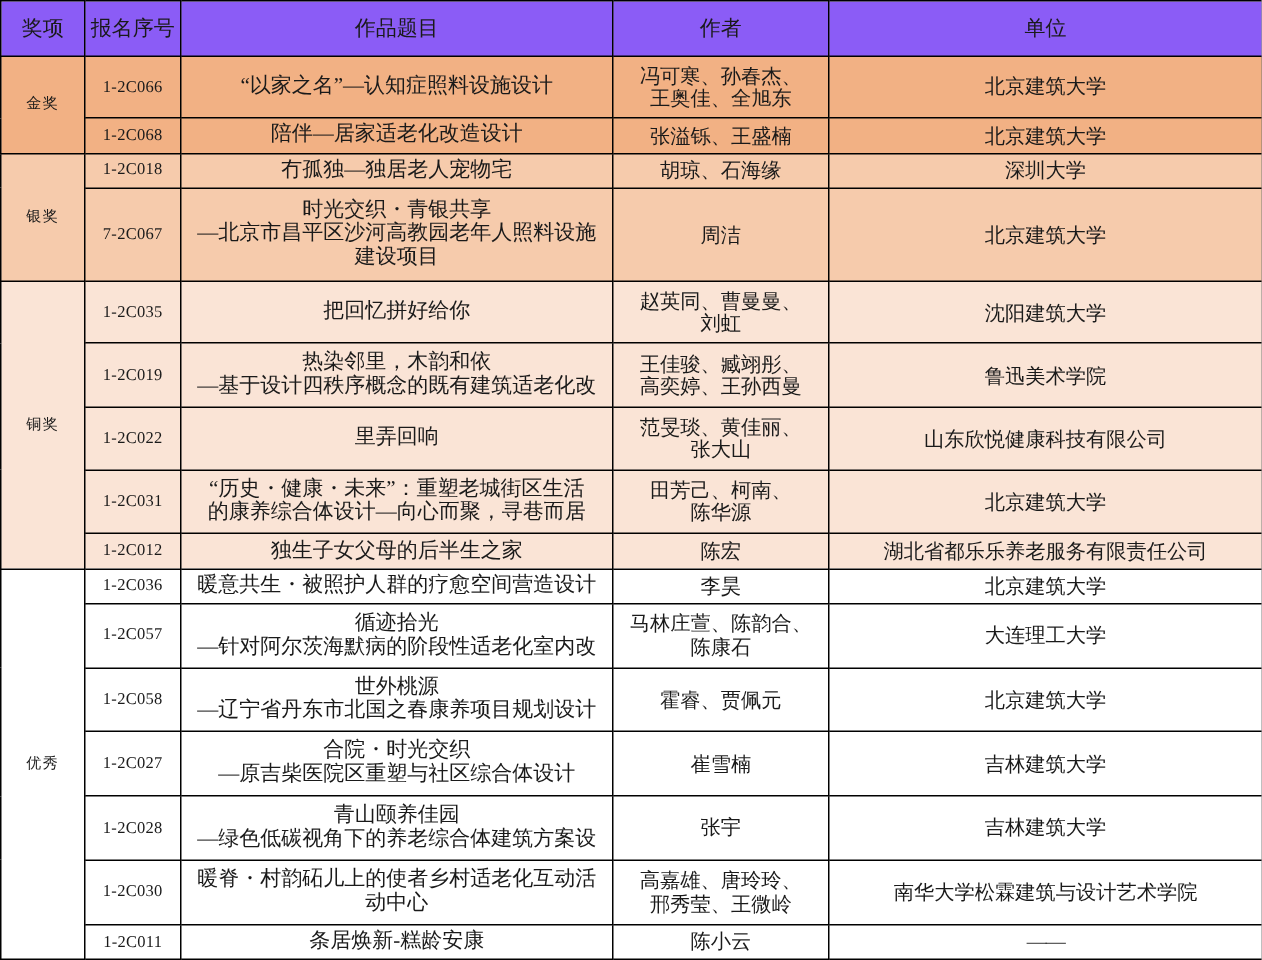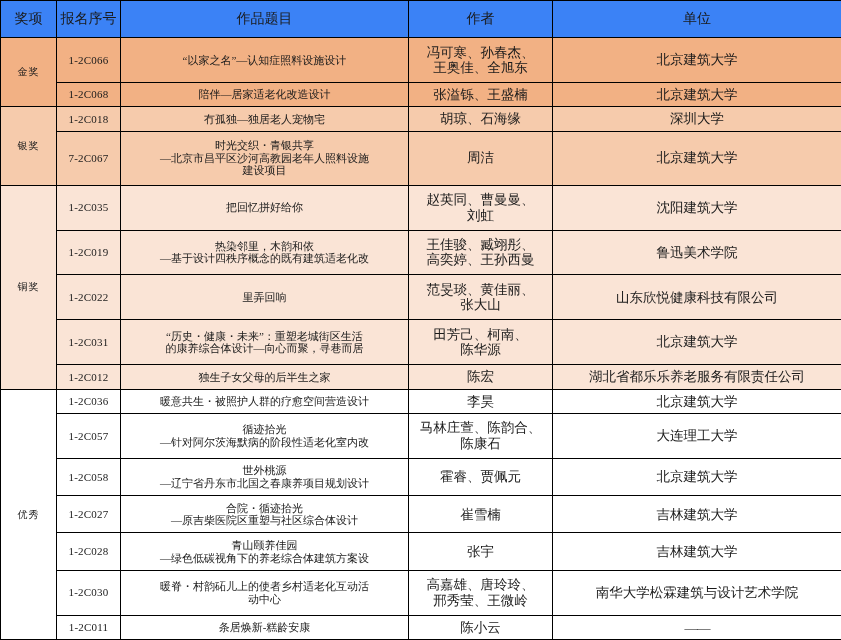--- a/index.html
+++ b/index.html
@@ -32,30 +32,30 @@
   col.c-award   { width: 56px; }
   col.c-code    { width: 64px; }
   col.c-title   { width: 288px; }
   col.c-author  { width: 144px; }
   col.c-unit    { width: 289px; }
 
   thead th {
     font-family: "Liberation Sans", "DejaVu Sans", sans-serif;
     font-weight: bold;
     font-size: 14px;
-    background: #3b82f6;
+    background: #8b5cf6;
     height: 34px;
   }
   td.code {
     font-family: "Liberation Serif", "DejaVu Serif", serif;
     font-size: 11px;
     letter-spacing: 0.2px;
     white-space: nowrap;
   }
-  td.title { font-size: 11px; }
+  td.title { font-size: 14px; }
   td.author { font-size: 13.5px; }
   td.unit { font-size: 13.5px; }
   td.award {
     font-size: 10px;
     letter-spacing: 1px;
   }
   .title-main { display: block; }
   .title-sub  { display: block; }
 
   
@@ -219,21 +219,21 @@
           <span class="title-sub">—辽宁省丹东市北国之春康养项目规划设计</span>
         </td>
         <td class="author band-merit">
           <span style="display: block;">霍睿、贾佩元</span>
         </td>
         <td class="unit band-merit">北京建筑大学</td>
       </tr>
       <tr class="band-merit">
         <td class="code band-merit">1-2C027</td>
         <td class="title band-merit">
-          <span class="title-main">合院・循迹拾光</span>
+          <span class="title-main">合院・时光交织</span>
           <span class="title-sub">—原吉柴医院区重塑与社区综合体设计</span>
         </td>
         <td class="author band-merit">
           <span style="display: block;">崔雪楠</span>
         </td>
         <td class="unit band-merit">吉林建筑大学</td>
       </tr>
       <tr class="band-merit">
         <td class="code band-merit">1-2C028</td>
         <td class="title band-merit">

